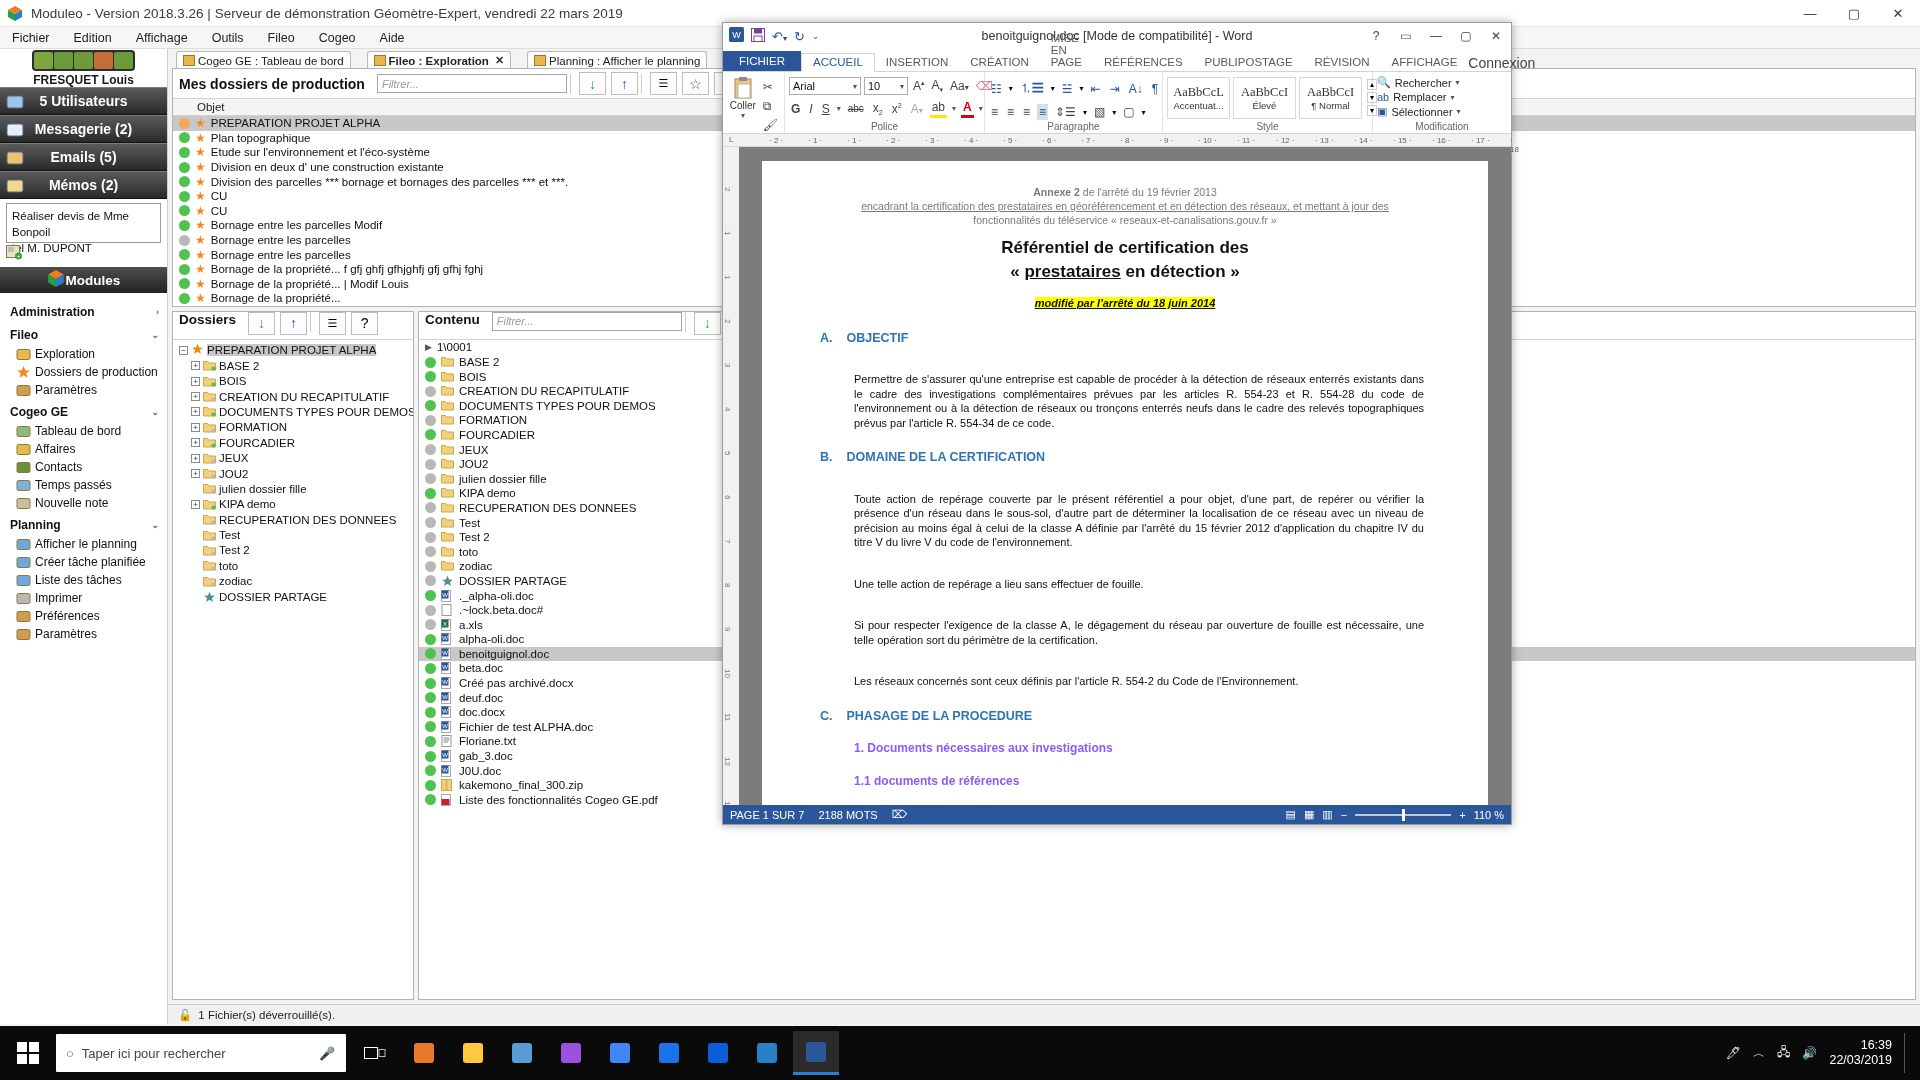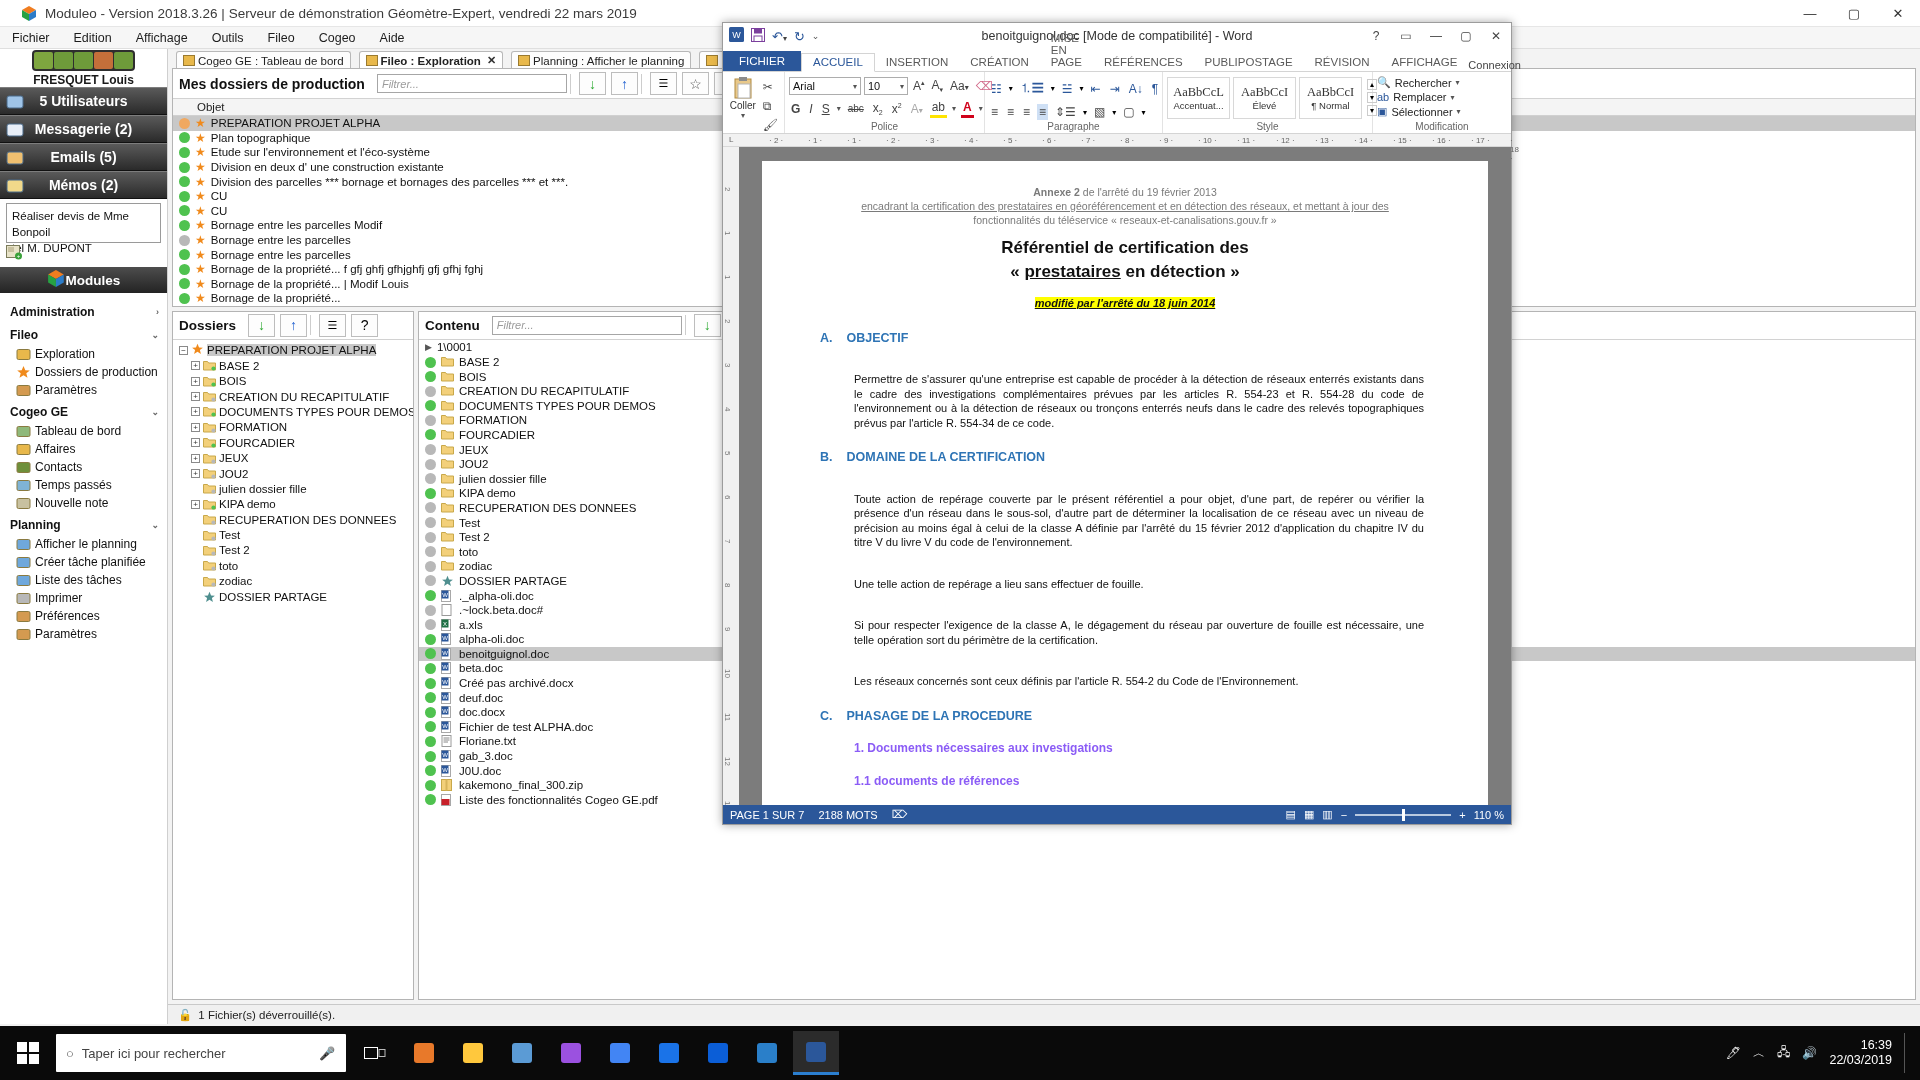--- a/index.html
+++ b/index.html
@@ -8,21 +8,21 @@
     font-family:"Liberation Sans", sans-serif;
     font-size:13px;
     background:#ffffff;
     color:#000;
     position:relative;
   }
   
   #moduleo{ position:absolute; left:0; top:0; width:1920px; height:1026px; background:#f2f2f2; }
   .mod-titlebar{
     height:27px; background:#ffffff; display:flex; align-items:center;
-    border-bottom:1px solid #e6e6e6; padding-left:21px;justify-content:space-between;
+    border-bottom:1px solid #e6e6e6; padding-left:7px;justify-content:space-between;
   }
   .mod-logo{ width:17px;height:17px; margin-right:7px; position:relative; }
   .mod-title{ font-size:13.5px; color:#3b3b3b; }
   .win-ctrls{ margin-left:auto; display:flex; height:27px; }
   .win-ctrls div{ width:44px; display:flex;align-items:center;justify-content:center; font-size:13px; color:#333; }
 
   .mod-menubar{ height:22px; background:#f6f6f6; display:flex; align-items:center; padding-left:12px; border-bottom:1px solid #dfdfdf;}
   .mod-menubar span{ font-size:12.5px; color:#1c1c1c; margin-right:24px; }
 
   .mod-body{ display:flex; height:975px; }
@@ -49,21 +49,21 @@
   }
   .sb-scroll{ flex:1; overflow:hidden; background:#fff; padding-top:6px;}
   .sb-group{ display:flex; align-items:center; justify-content:space-between; font-weight:bold;
     font-size:12px; color:#111; padding:6px 8px 3px 10px;}
   .sb-group .chev{ color:#666; font-size:9px; }
   .sb-item{ display:flex; align-items:center; gap:4px; font-size:12px; color:#111; padding:2px 0 2px 16px; }
   .mini{ width:15px;height:14px; display:inline-block; flex:none;}
 
   
   .fileo{ flex:1; display:flex; flex-direction:column; background:#f3f3f3; }
-  .tabstrip{ height:20px; display:flex; align-items:flex-end; padding-left:8px; gap:8px; background:#f3f3f3;}
+  .tabstrip{ height:20px; display:flex; align-items:flex-end; padding-left:8px; gap:16px; background:#f3f3f3;}
   .tab{
     height:18px; background:#fdfdfd; border:1px solid #b8b8b8; border-bottom:none;
     border-radius:3px 3px 0 0; display:flex;align-items:center;gap:3px;
     padding:0 6px; font-size:11.5px; color:#222; white-space:nowrap;
   }
   .tab.active{ font-weight:bold; background:#ffffff; }
   .tab .x{ color:#333; font-size:11px; margin-left:3px; }
   .panel{ background:#fff; border:1px solid #b4b4b4; margin:0 4px; }
 
   .fileo-head{ display:flex; align-items:center; height:30px; padding:0 6px; background:#fff; border-bottom:1px solid #d2d2d2;}
@@ -78,21 +78,21 @@
   .gridhdr{ height:17px; background:#f4f4f4; border-bottom:1px solid #d0d0d0; display:flex;align-items:center;
     font-size:11.5px; color:#222; padding-left:24px;}
   .rowlist{ background:#fff; }
   .grow{ height:14.6px; display:flex; align-items:center; gap:5px; padding-left:6px; font-size:11.5px; color:#111; white-space:nowrap;}
   .grow.sel{ background:#c8c8c8; }
   .bullet{ width:11px;height:11px;border-radius:50%; flex:none; }
   .star{ color:#f08a1c; font-size:12px; line-height:1; flex:none;}
 
   .split2{ display:flex; flex:1; gap:4px; padding:4px; }
   .half{ background:#fff; border:1px solid #b4b4b4; display:flex; flex-direction:column; }
-  .half-head{ height:28px; display:flex;align-items:center; padding:0 6px; border-bottom:1px solid #d2d2d2;}
+  .half-head{ height:28px; display:flex;align-items:flex-start; padding:0 6px; border-bottom:1px solid #d2d2d2;}
   .half-head .ttl{ font-weight:bold; font-size:13.5px; color:#111; }
   .treebox{ flex:1; overflow:hidden; padding-top:3px; }
   .tnode{ display:flex; align-items:center; gap:3px; font-size:11.5px; color:#111; height:15.4px; white-space:nowrap;}
   .tnode .exp{ width:9px;height:9px;border:1px solid #8a8a8a;background:#fff;font-size:8px;line-height:7px;text-align:center;color:#333; flex:none;}
   .tnode .spacer{ width:9px; flex:none;}
   .folder{ width:13px;height:11px; flex:none; position:relative;}
   .hl{ background:#c8c8c8; }
   .crumb{ height:15px; display:flex;align-items:center; gap:5px; font-size:11.5px; padding-left:6px; color:#111;}
 
   .statusbar{ height:20px; background:#f0f0f0; border-top:1px solid #c9c9c9; display:flex;align-items:center;
@@ -104,21 +104,21 @@
   .w-title{ height:26px; background:#fff; display:flex; align-items:center; padding-left:6px; }
   .qat{ display:flex; align-items:center; gap:7px; }
   .qat span{ font-size:13px; color:#444; }
   .w-docname{ position:absolute; left:0; right:0; text-align:center; font-size:12.5px; color:#333; pointer-events:none;}
   .w-winbtns{ margin-left:auto; display:flex; }
   .w-winbtns div{ width:30px;height:26px; display:flex;align-items:center;justify-content:center; font-size:12px;color:#444;}
   .w-ribbon-tabs{ height:22px; background:#fff; display:flex; align-items:flex-end; position:relative;}
   .rtab{ padding:2px 11px 3px 11px; font-size:11.5px; color:#5a5a5a; }
   .rtab.file{ background:#2b579a; color:#fff; padding:4px 16px 4px 16px; }
   .rtab.active{ color:#2b579a; border:1px solid #d4d4d4; border-bottom:1px solid #fff; background:#fff; position:relative; top:1px;}
-  .connexion{ margin-left:auto; font-size:11px;color:#444; padding-right:8px;}
+  .connexion{ margin-left:auto; font-size:14px;color:#444; padding-right:8px;}
   .w-ribbon{ height:63px; background:#fff; border-top:1px solid #d4d4d4; border-bottom:1px solid #d4d4d4;
       display:flex; }
   .rgrp{ display:flex; flex-direction:column; justify-content:space-between; border-right:1px solid #e3e3e3; padding:2px 4px 0 4px; position:relative;}
   .rgrp .glabel{ text-align:center;font-size:10px;color:#666; height:12px; }
   .rgrp-body{ display:flex; align-items:center; gap:2px; flex:1;}
   .fbox{ height:18px; border:1px solid #adadad; background:#fff; font-size:11px; display:flex;align-items:center;
      padding:0 3px; color:#111;}
   .ric{ font-size:12px; color:#444; padding:1px 2px; }
   .ricB{ font-weight:bold; }
   .gallery{ display:flex; gap:3px; align-items:center;}

